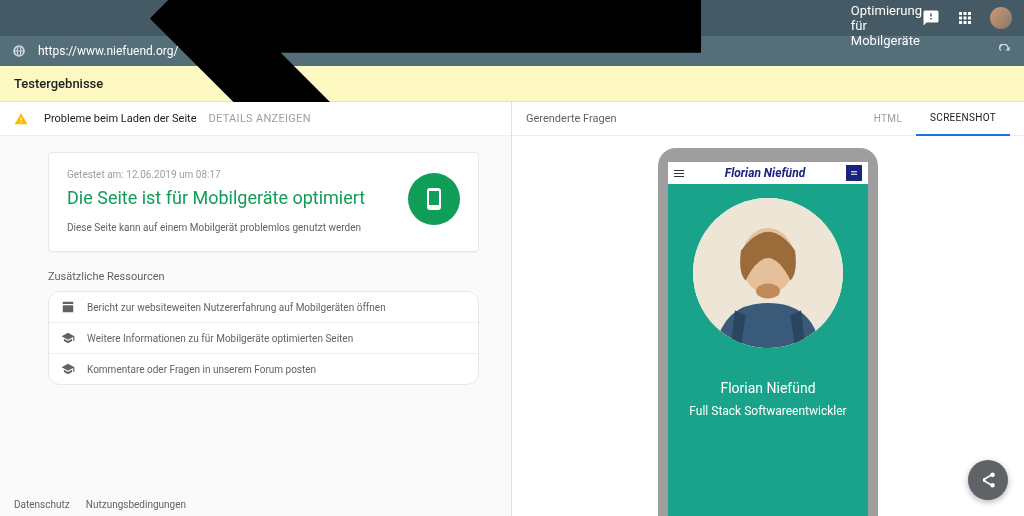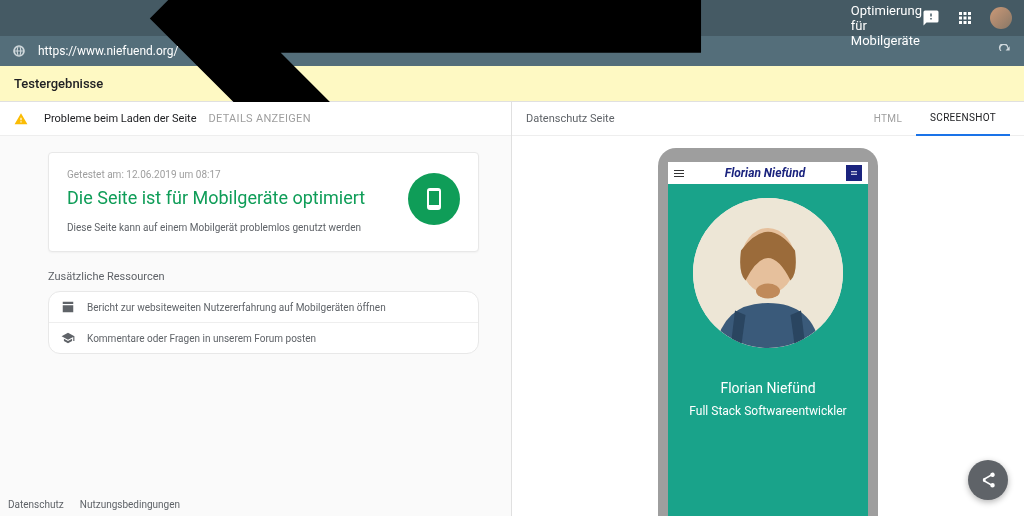--- a/index.html
+++ b/index.html
@@ -44,21 +44,21 @@
 .phone-logo{font-size:12px;font-weight:700;color:#1a237e;font-style:italic}
 .phone-menu{width:16px;height:16px;background:#1a237e;display:flex;align-items:center;justify-content:center}
 .phone-menu svg{width:8px;height:8px;fill:#fff}
 .phone-ham{width:10px;display:flex;flex-direction:column;gap:2px}
 .phone-ham div{height:1px;background:#333}
 .phone-hero{padding:14px 10px;text-align:center;color:#fff}
 .profile{width:150px;height:150px;border-radius:50%;margin:0 auto 32px;overflow:hidden;background:#f0ece4;position:relative}
 .profile svg{width:100%;height:100%}
 .hero-name{font-size:14px;font-weight:400;margin-bottom:8px}
 .hero-role{font-size:12px;font-weight:400}
-.footer{position:absolute;bottom:0;left:0;right:0;height:24px;display:flex;align-items:center;padding:0 8px;gap:16px;background:#fafafa}
+.footer{position:absolute;bottom:0;left:0;right:0;height:24px;display:flex;align-items:center;padding:0 14px;gap:16px;background:#fafafa}
 .footer a{font-size:10px;color:#5f6368;text-decoration:none;cursor:pointer}
 .fab{position:absolute;bottom:16px;right:16px;width:40px;height:40px;border-radius:50%;background:#5f6368;display:flex;align-items:center;justify-content:center;cursor:pointer;box-shadow:0 2px 6px rgba(0,0,0,.3)}
 .fab svg{width:18px;height:18px;fill:#fff}
 </style>
 </head>
 <body>
 
 <div class="header">
   <svg viewBox="0 0 24 24">
       <path d="M20 11H7.8l5.6-5.6L12 4l-8 8 8 8 1.4-1.4L7.8 13H20z"></path>
@@ -118,34 +118,40 @@
         <div class="res-item">
           <svg viewBox="0 0 24 24">
               <path d="M3 3h18v4H3zm0 6h18v12H3zm4 3h4v6H7z"></path>
             </svg>
           <span>Bericht zur websiteweiten Nutzererfahrung auf Mobilgeräten öffnen</span>
         </div>
         <div class="res-item">
           <svg viewBox="0 0 24 24">
               <path d="M12 3L1 9l11 6 9-4.9V17h2V9zM5 13.2V17l7 4 7-4v-3.8l-7 3.8z"></path>
             </svg>
+          <span>Weitere Informationen zu für Mobilgeräte optimierten Seiten</span>
+        </div>
+        <div class="res-item">
+          <svg viewBox="0 0 24 24">
+              <path d="M12 3L1 9l11 6 9-4.9V17h2V9zM5 13.2V17l7 4 7-4v-3.8l-7 3.8z"></path>
+            </svg>
           <span>Kommentare oder Fragen in unserem Forum posten</span>
         </div>
       </div>
     </div>
 
     <div class="footer">
       <a>Datenschutz</a>
       <a>Nutzungsbedingungen</a>
     </div>
   </div>
 
   <div class="right">
     <div class="right-head">
-      <span>Datenschutz Seite</span>
+      <span>Gerenderte Fragen</span>
       <div class="spacer"></div>
       <div class="tab">HTML</div>
       <div class="tab active">SCREENSHOT</div>
     </div>
 
     <div class="phone">
       <div class="phone-screen">
         <div class="phone-top">
           <div class="phone-ham">
               <div></div>

